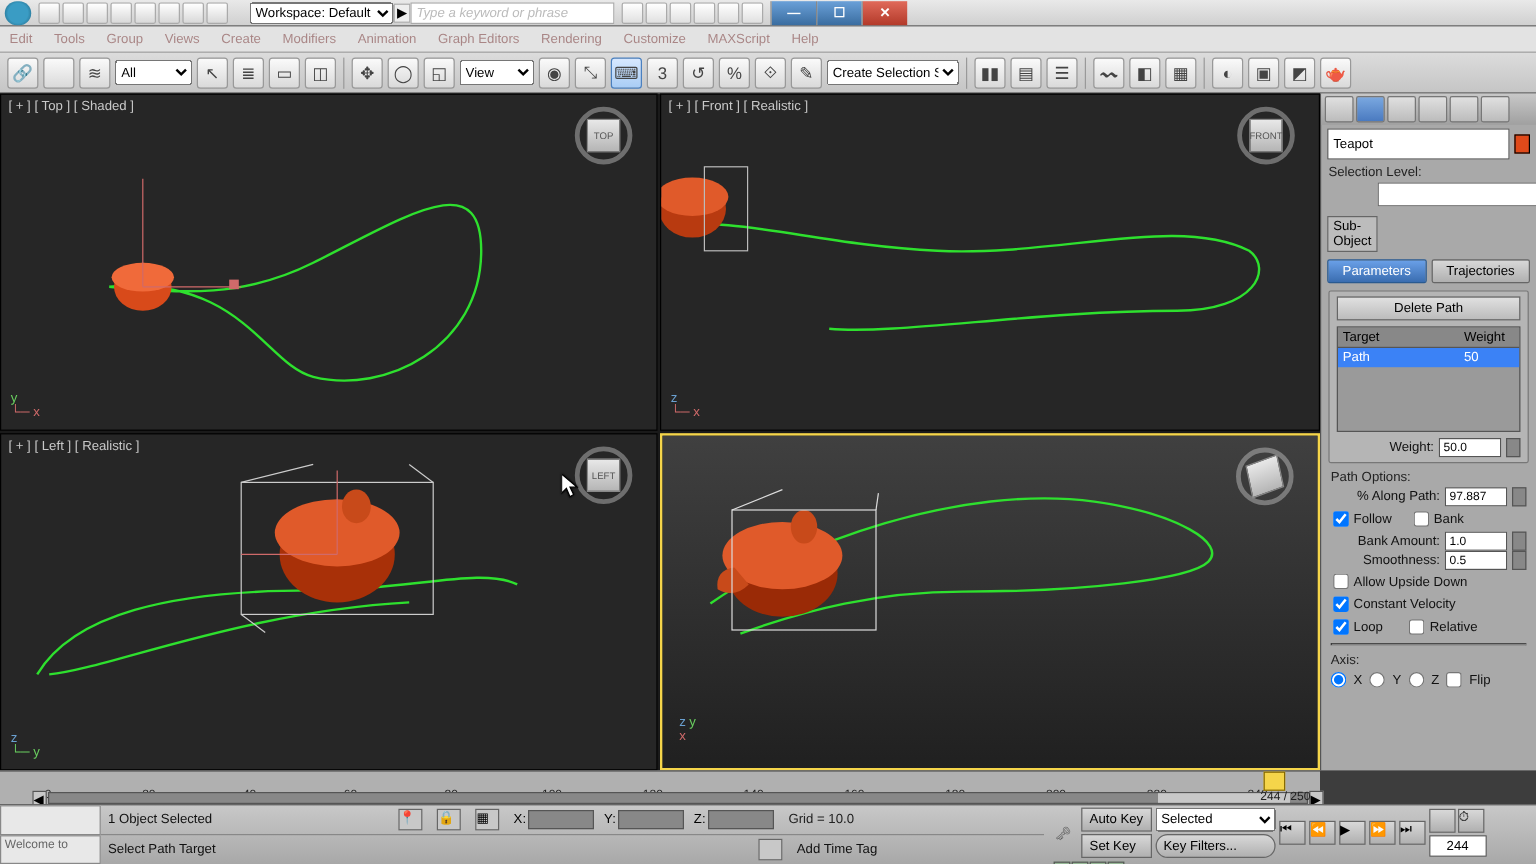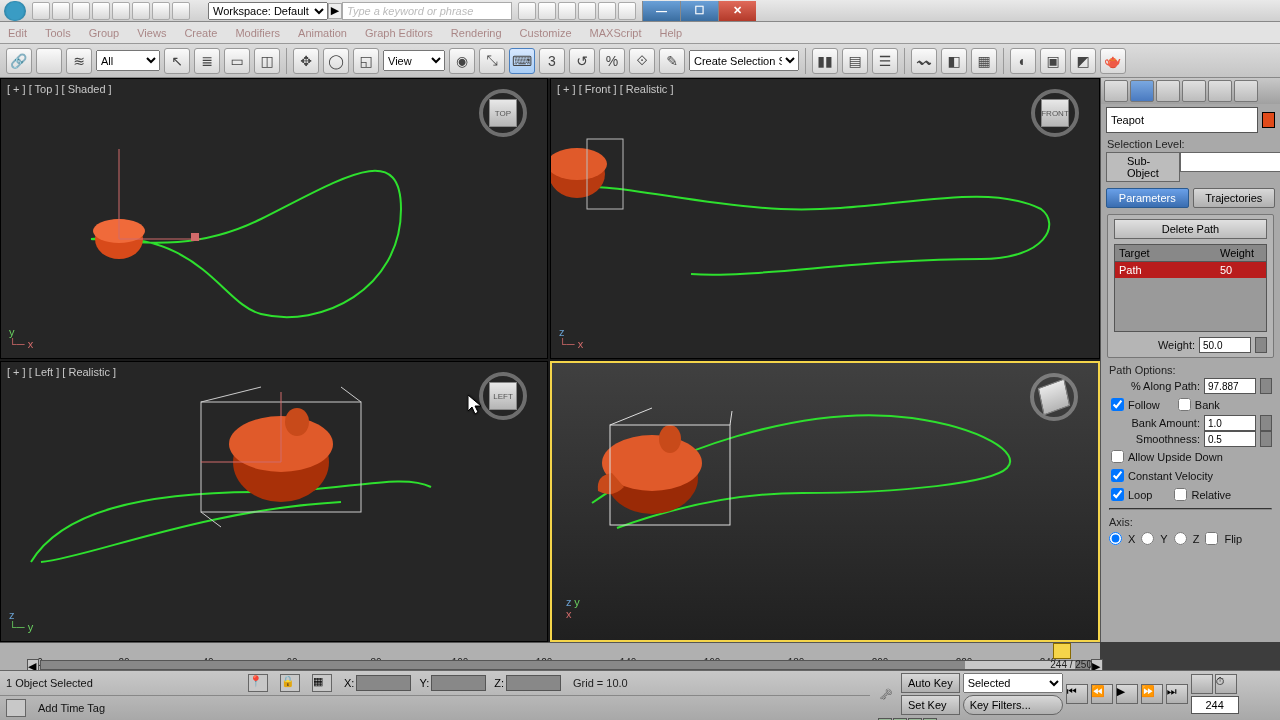--- a/index.html
+++ b/index.html
@@ -41,38 +41,38 @@
 
 .side { position:absolute; top:78px; right:0; bottom:78px; width:180px; background:#a9a9a9; border-left:1px solid #555; display:flex; flex-direction:column; }
 .side .tabs { height:26px; background:linear-gradient(#c8c8c8,#a0a0a0); display:flex; align-items:center; gap:2px; padding:0 3px; }
 .side .tabs .t { width:24px; height:22px; background:linear-gradient(#e0e0e0,#bcbcbc); border:1px solid #777; border-radius:2px; }
 .side .tabs .t.on { background:linear-gradient(#7aa8e0,#4a7ac0); }
 .side .obj { padding:3px 5px; display:flex; align-items:center; gap:4px; }
 .side .obj input { flex:1; height:18px; background:#fff; border:1px solid #555; padding:12px 4px; }
 .side .obj .chip { width:16px;height:16px;background:#e04a1a;border:1px solid #000;}
 .side .lbl { padding:2px 6px; color:#222; }
 .side .subobj { margin:0 5px 4px; display:flex; }
-.side .subobj .so { background:#bcbcbc; border:1px solid #666; padding:2px 20px; }
+.side .subobj .so { background:#bcbcbc; border:1px solid #666; padding:2px 4px;margin-top:28px; }
 .side .subobj input{ flex:1; height:20px; border:1px solid #666; background:#fff;}
 .side .pt { margin:2px 5px; display:flex; gap:4px; }
 .side .pt .pb{ flex:1; text-align:center; background:linear-gradient(#6aa0e8,#3a6db0); color:#fff; border:1px solid #2a5a90; padding:3px 0; border-radius:2px;}
 .side .rollout { background:#b5b5b5; border:1px solid #777; margin:4px 6px; border-radius:2px; }
 .side .panelbody { padding:4px 6px; display:flex; flex-direction:column; gap:3px; }
 .side .row { display:flex; align-items:center; gap:4px; }
 .side .row label { flex:1; text-align:right; color:#111; }
 .side .row .spin { width:52px; height:16px; background:#fff; border:1px solid #555; font-size:10px; padding:0 3px; display:flex; align-items:center; }
 .side .row .stepper { width:12px; height:16px; background:#888; border:1px solid #555;}
 .side .ck { display:flex; align-items:center; gap:4px; color:#111; }
 .side .ck input{ width:13px;height:13px;}
 .side .axisrow { display:flex; align-items:center; gap:6px; color:#111; padding:2px 0;}
 .side .btnw { background:linear-gradient(#e0e0e0,#bcbcbc); border:1px solid #666; text-align:center; padding:3px; }
 .side .list { height:88px; background:#9a9a9a; border:1px solid #555; margin:2px 0; }
 .side .list .hdr { display:flex; background:#888; color:#000; border-bottom:1px solid #555;}
 .side .list .hdr div{padding:2px 4px;}
-.side .list .lr { display:flex; background:#b91c1c; color:#fff;}
+.side .list .lr { display:flex; background:#3b82f6; color:#fff;}
 .side .list .lr div{padding:2px 4px;}
 
 .timebar { position:absolute; left:0; right:180px; bottom:50px; height:28px; background:#b0b0b0; border-top:1px solid #555; }
 .timebar .ruler { position:absolute; left:40px; right:10px; top:0; height:28px; }
 .timebar .ticks { position:relative; height:28px; }
 .timebar .ticks span { position:absolute; top:14px; font-size:10px; color:#222; transform:translateX(-50%);}
 .timebar .cursor { position:absolute; top:0; width:18px; height:16px; background:#f5d54a; border:1px solid #886a00;}
 .timebar .slider { position:absolute; bottom:0; left:40px; right:10px; height:10px; background:#888; border:1px solid #555;}
 .timebar .slider .thumb{ position:absolute; right:14px; height:8px; width:110px; background:#c8c8c8;}
 .timebar .frame { position:absolute; right:8px; bottom:-1px; height:12px; font-size:10px; color:#222;}
@@ -396,20 +396,24 @@
   </div>
   <div class="slider">
     <div style="position:absolute;left:-14px;top:-2px;width:12px;height:12px;border:1px solid #555;background:#c8c8c8;">◀</div>
     <div class="thumb"></div>
     <div style="position:absolute;right:-14px;top:-2px;width:12px;height:12px;border:1px solid #555;background:#c8c8c8;">▶</div>
   </div>
   <div class="frame">244 / 250</div>
 </div>
 
 <div class="status">
+  <div class="left">
+    <div></div>
+    <div>Welcome to</div>
+  </div>
   <div class="mid">
     <div class="r">
       <span class="sel-txt" style="width:230px;">1 Object Selected</span>
       <div style="width:20px;height:18px;border:1px solid #666;background:#c8c8c8;">📍</div>
       <div style="width:20px;height:18px;border:1px solid #666;background:#c8c8c8;">🔒</div>
       <div style="width:20px;height:18px;border:1px solid #666;background:#c8c8c8;">▦</div>
       <div class="coords">
         <div class="c">
             <span>X:</span>
             <input style="">
@@ -419,20 +423,21 @@
             <input style="">
           </div>
         <div class="c">
             <span>Z:</span>
             <input style="">
           </div>
       </div>
       <span class="grid">Grid = 10.0</span>
     </div>
     <div class="r">
+      <span class="tag" style="width:530px;">Select Path Target</span>
       <div style="width:20px;height:18px;border:1px solid #666;background:#c8c8c8;"></div>
       <span class="tag">Add Time Tag</span>
     </div>
   </div>
   <div class="right">
     <div style="width:24px;height:42px;display:flex;align-items:center;justify-content:center;color:#555;">🗝</div>
     <div style="display:flex;flex-direction:column;gap:2px;">
       <div class="kbtn">Auto Key</div>
       <div class="kbtn">Set Key</div>
     </div>

